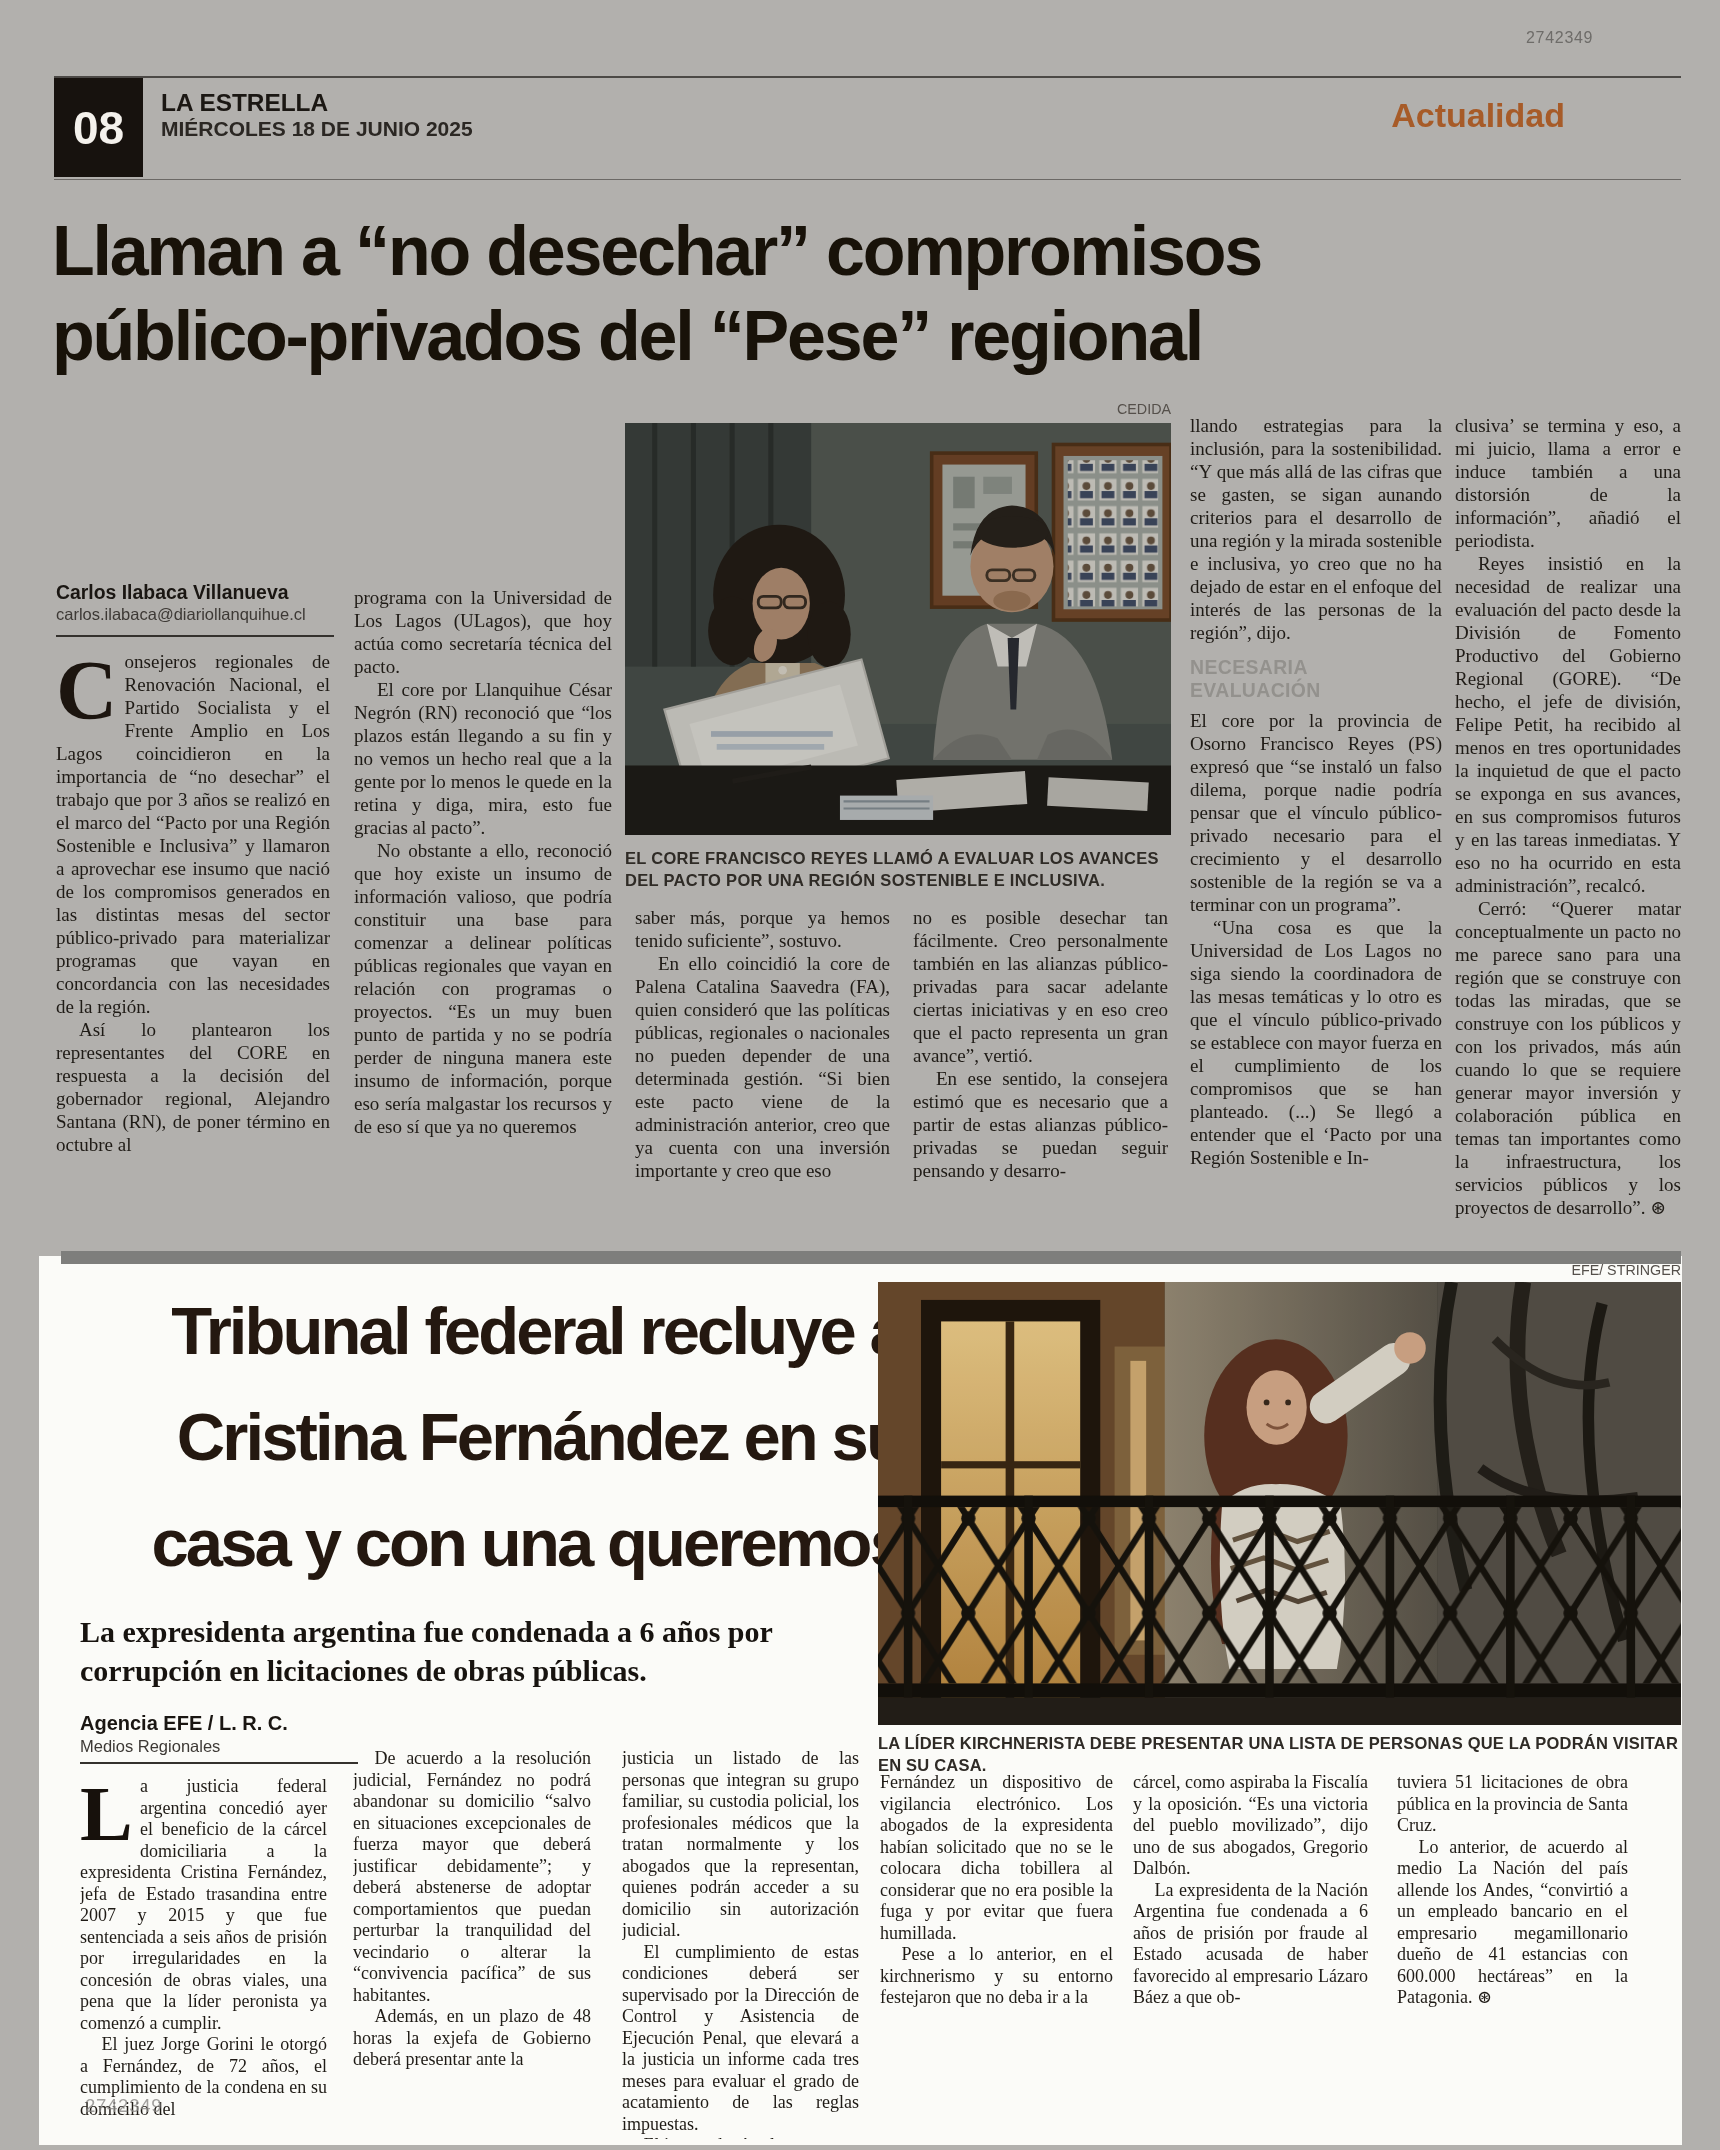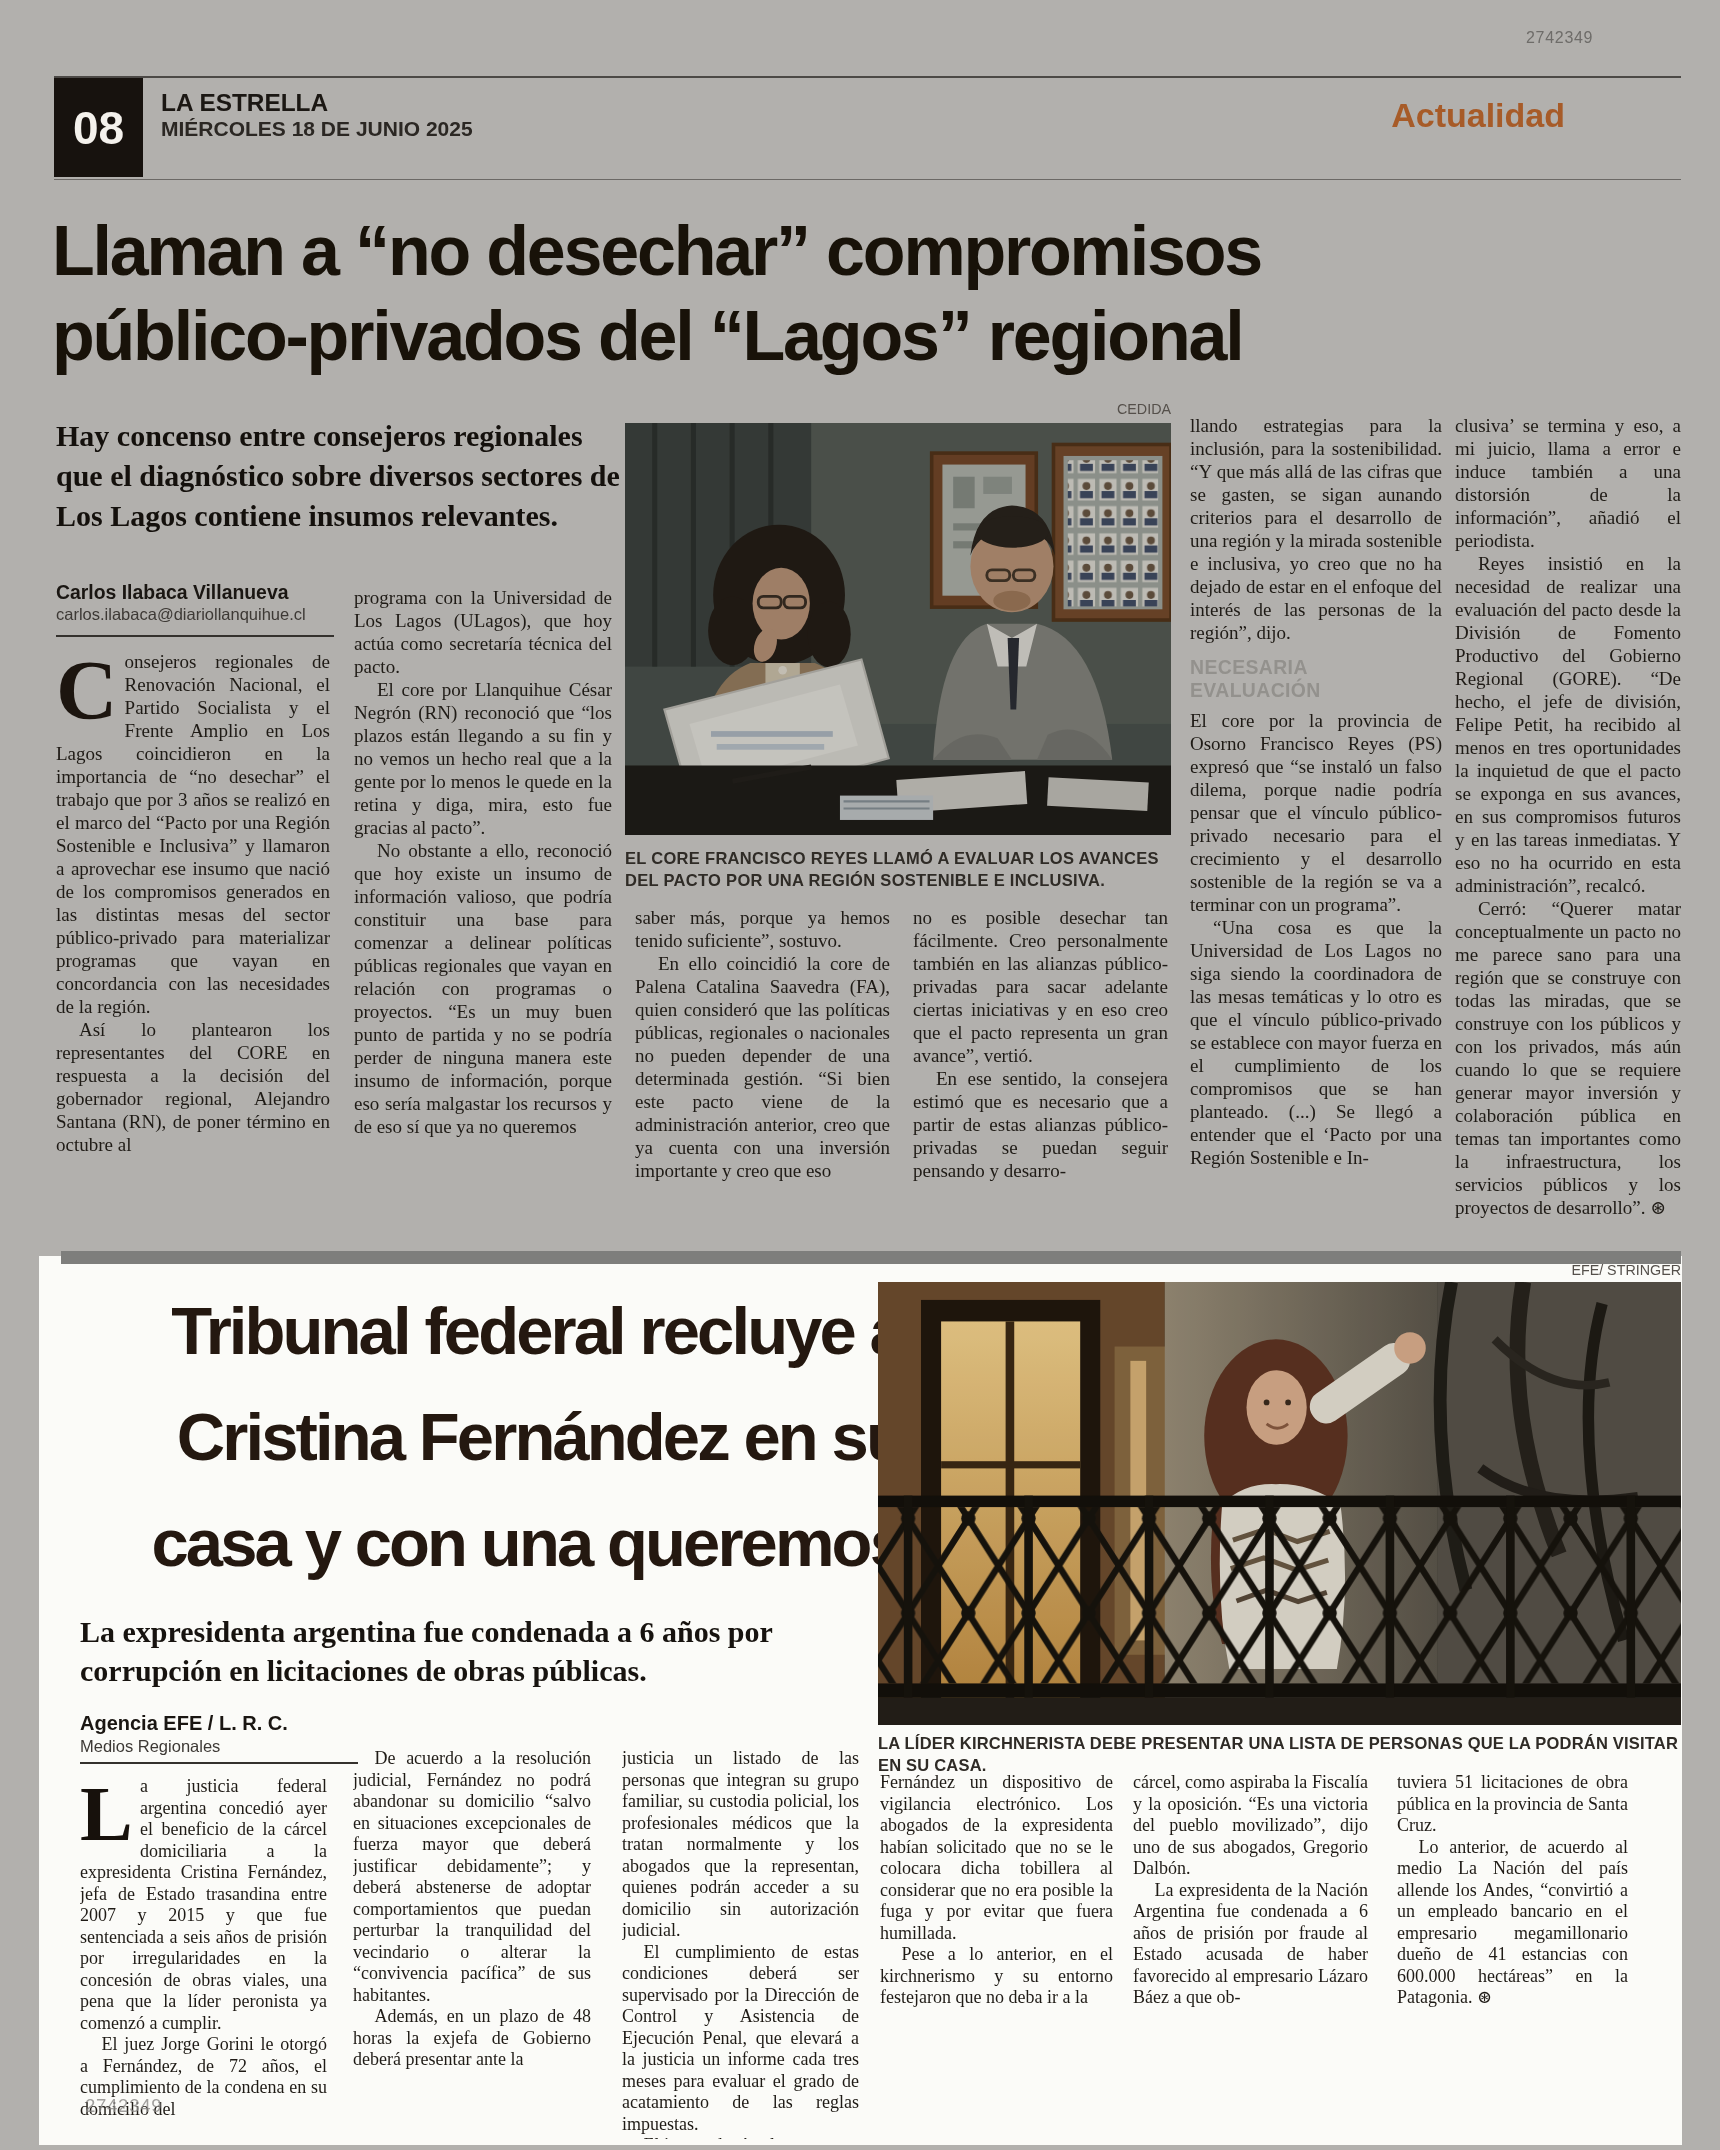--- a/index.html
+++ b/index.html
@@ -90,24 +90,23 @@
   <div class="abs rule-mid"></div>
   <div class="abs pagenum-box">08</div>
   <div class="abs masthead">
     <div class="paper-name">LA ESTRELLA</div>
     <div class="paper-date">MIÉRCOLES 18 DE JUNIO 2025</div>
   </div>
   <div class="abs section-title">Actualidad</div>
 
   <div class="abs headline1">
     <div>Llaman a “no desechar” compromisos</div>
-    <div>público-privados del “Lagos” regional</div>
-  </div>
-
-  <div class="abs lede1">Hay concenso entre consejeros regionales que el diagnóstico sobre diversos sectores de Los Lagos contiene insumos relevantes.</div>
+    <div>público-privados del “Pese” regional</div>
+  </div>
+
 
   <div class="abs byline" style="top:582px;">
     <div class="byline-name">Carlos Ilabaca Villanueva</div>
     <div class="byline-sub">carlos.ilabaca@diariollanquihue.cl</div>
     <div class="byline-rule" style="width:278px;margin-top:11.5px;"></div>
   </div>
 
   <div class="abs credit1">CEDIDA</div>
   <div class="abs photo1">
     <svg width="546" height="412" viewBox="0 0 762 575" preserveAspectRatio="none">

